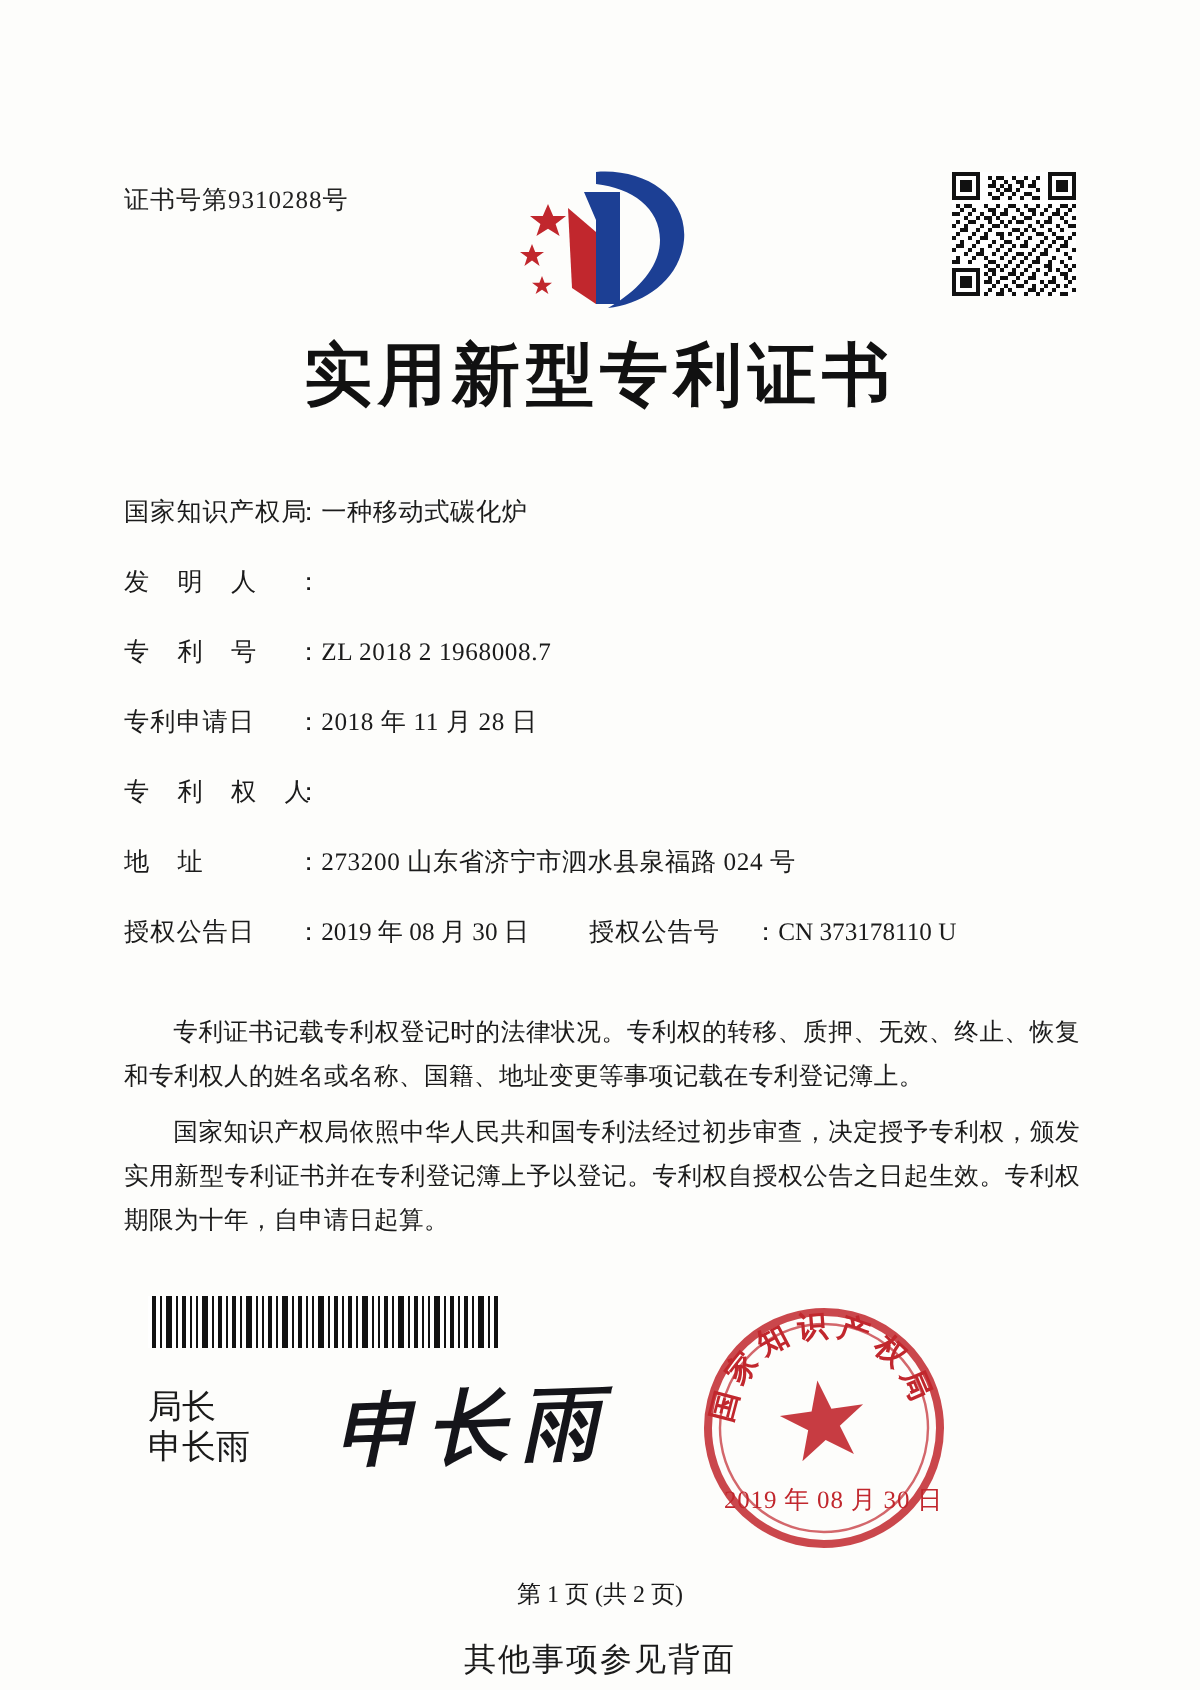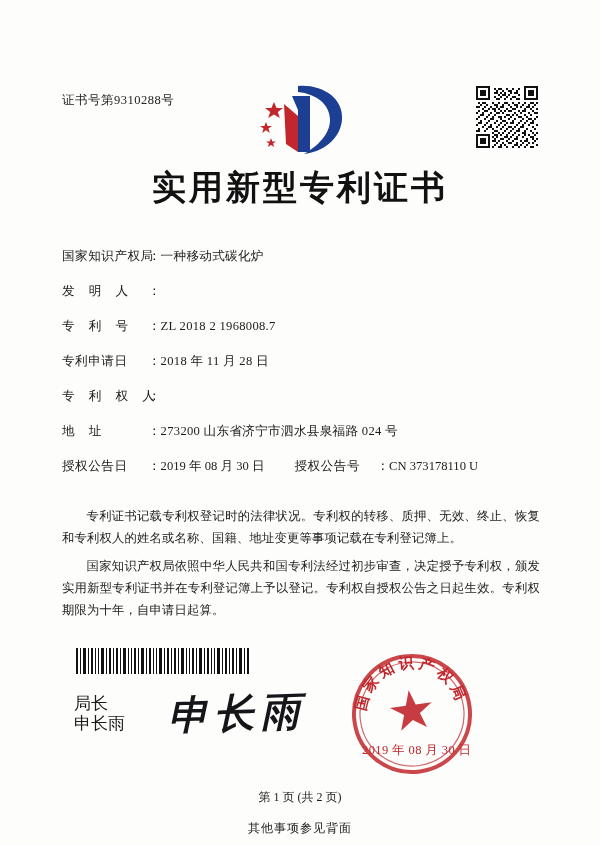--- a/index.html
+++ b/index.html
@@ -164,21 +164,21 @@
     top: 789px;
     text-align: center;
     font-size: 12px;
     color: #1b1b1b;
   }
   .footer-note {
     position: absolute;
     left: 0; right: 0;
     top: 820px;
     text-align: center;
-    font-size: 12px;
+    font-size: 16px;
     color: #1b1b1b;
     letter-spacing: 1px;
   }
 </style>
 </head>
 <body>
 
 <div class="page">
 
   <div class="cert-no">证书号第9310288号</div>

